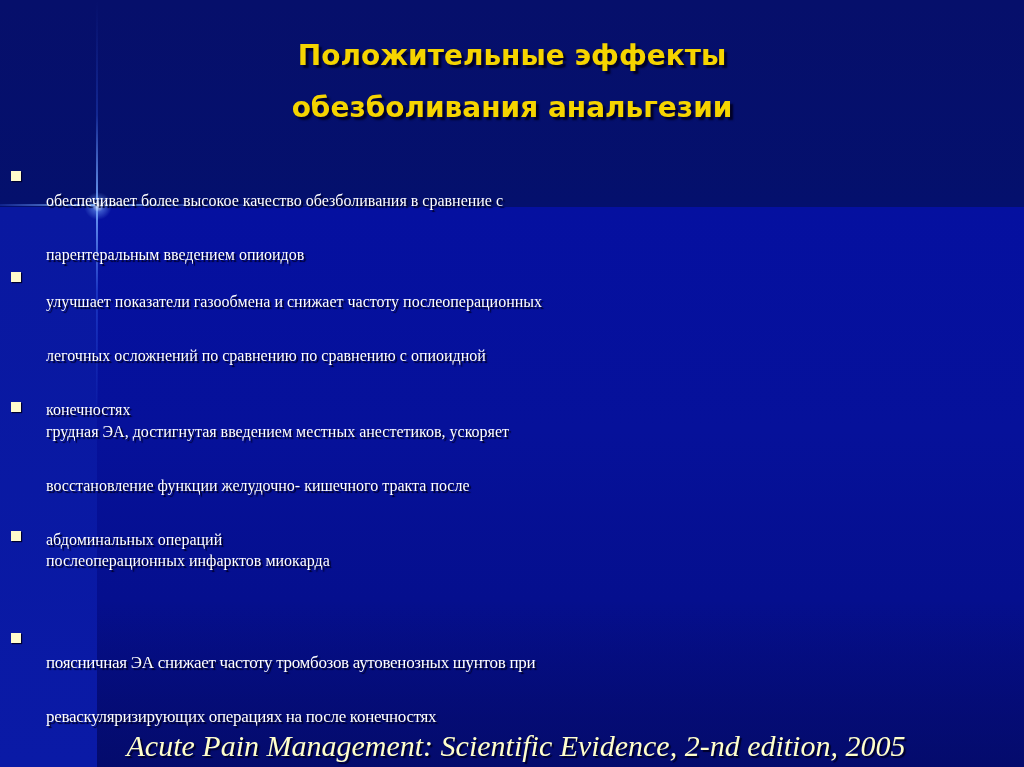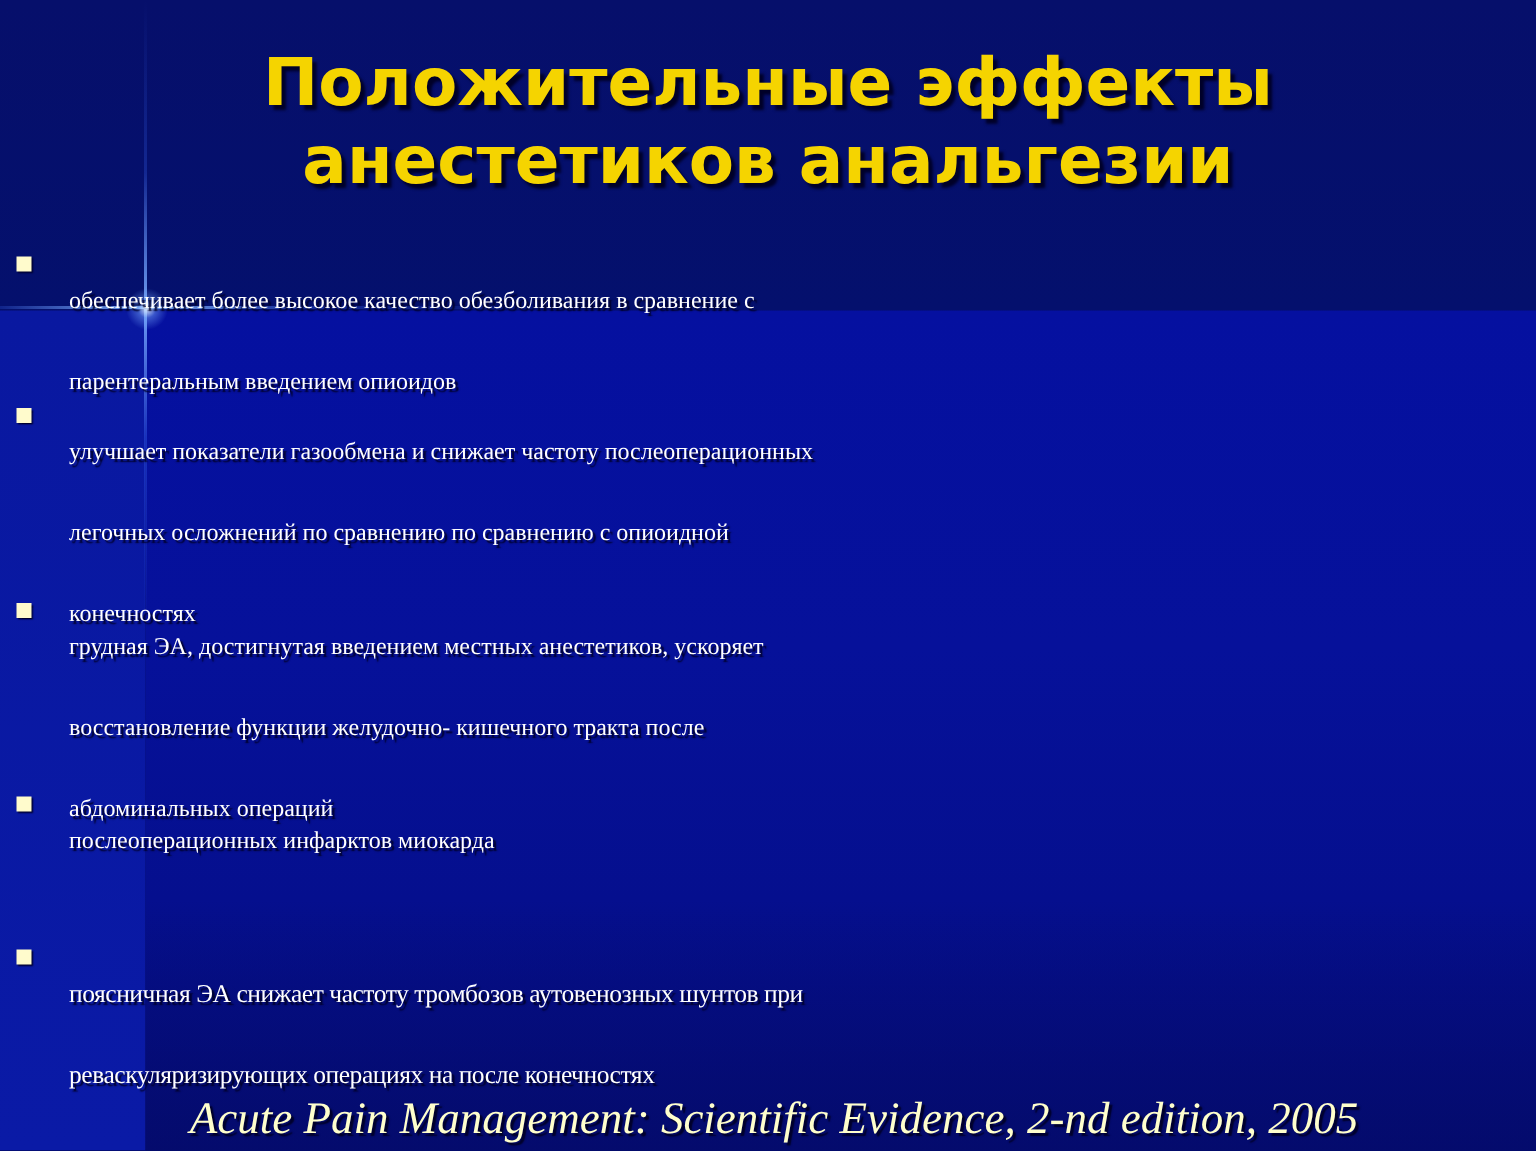--- a/index.html
+++ b/index.html
@@ -67,21 +67,21 @@
       background: radial-gradient(circle, rgba(220,235,255,0.95) 0%, rgba(120,170,255,0.45) 30%, rgba(60,110,255,0) 70%);
     }
 
     .title {
       position: absolute;
       left: 0; top: 30px;
       width: 1024px;
       text-align: center;
       font-family: "DejaVu Sans", sans-serif;
       font-weight: bold;
-      font-size: 44px;
+      font-size: 28px;
       line-height: 52px;
       color: #f5d400;
       text-shadow: 3px 3px 2px #000028;
       margin: 0;
     }
     .title span { display: block; }
 
     .bullets {
       position: absolute;
       left: 0; top: 0;
@@ -137,21 +137,21 @@
 <div class="bg-top"></div>
 <div class="bg-left-band"></div>
 <div class="bg-main"></div>
 <div class="bg-bottom-dark"></div>
 <div class="flare-v"></div>
 <div class="flare-h"></div>
 <div class="flare-core"></div>
 
 <h1 class="title">
   <span>Положительные эффекты</span>
-  <span>анестетиков анальгезии</span>
+  <span>обезболивания анальгезии</span>
 </h1>
 
 <ul class="bullets">
   <li class="bullet" style="top:160px;">
     <span class="bullet-marker" style="top:11px;"></span>
     <div class="bullet-text">
       <div>обеспечивает более высокое качество обезболивания в сравнение с</div>
       <div>парентеральным введением опиоидов</div>
     </div>
   </li>

